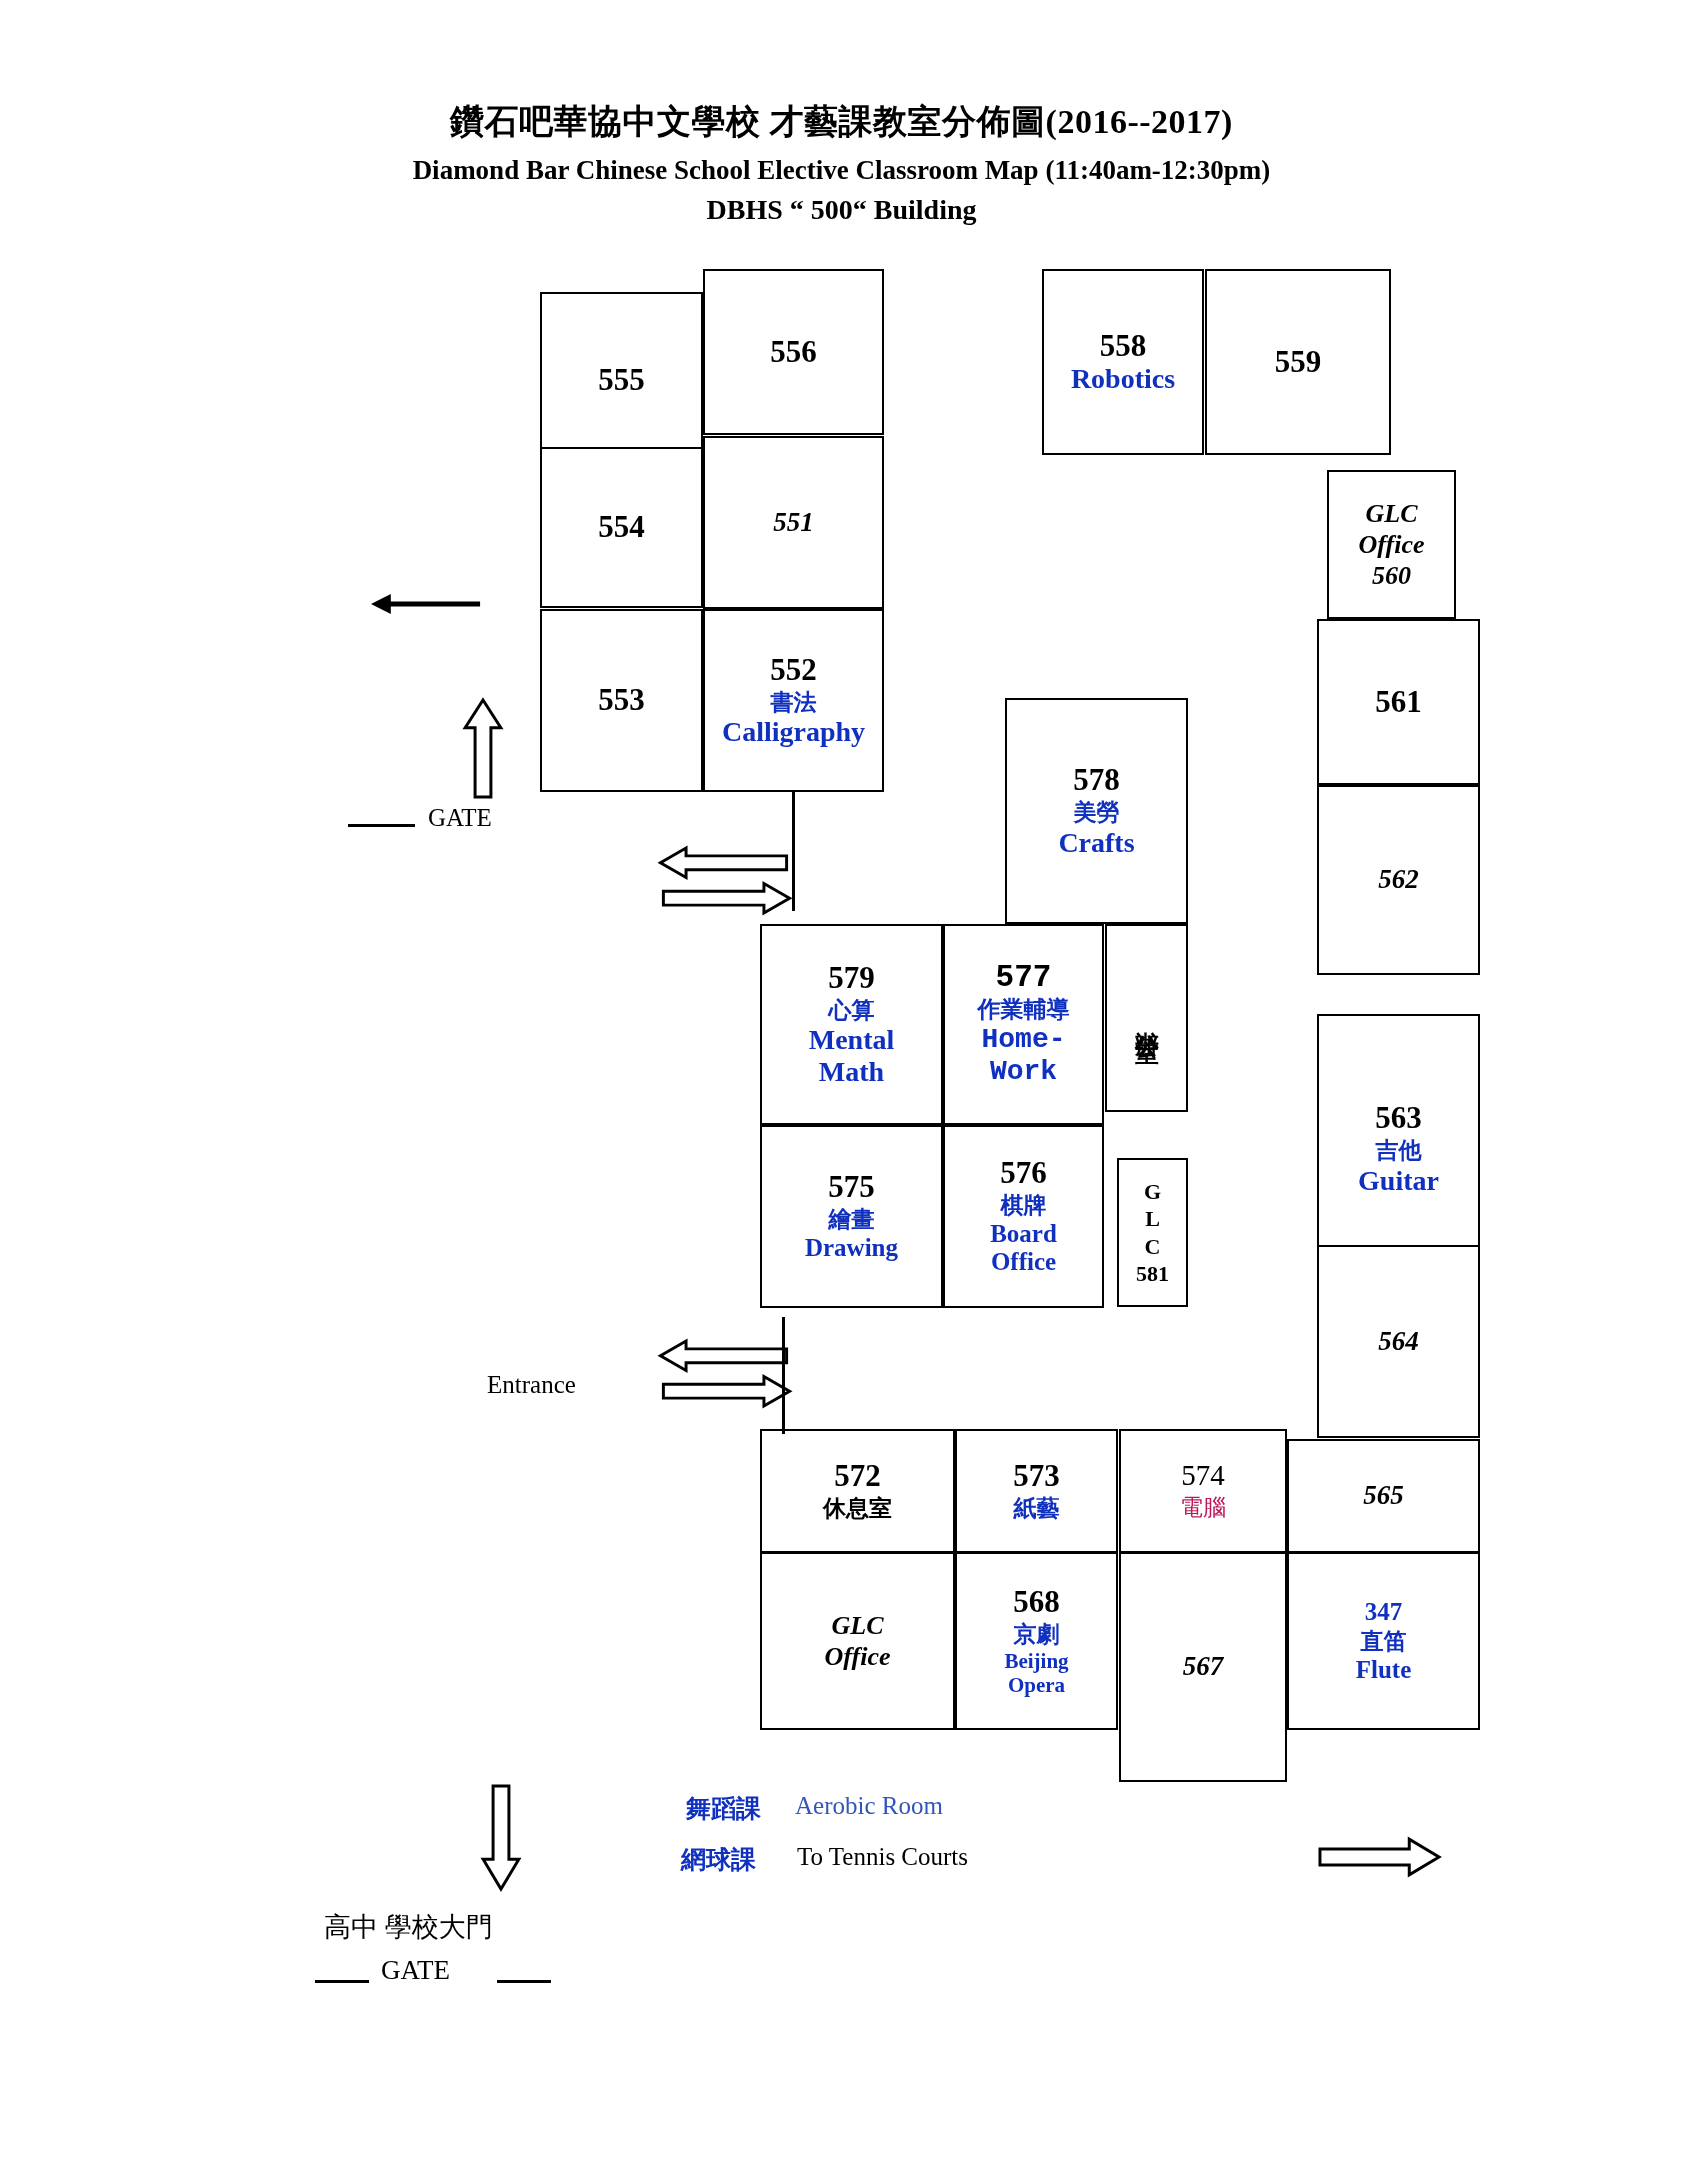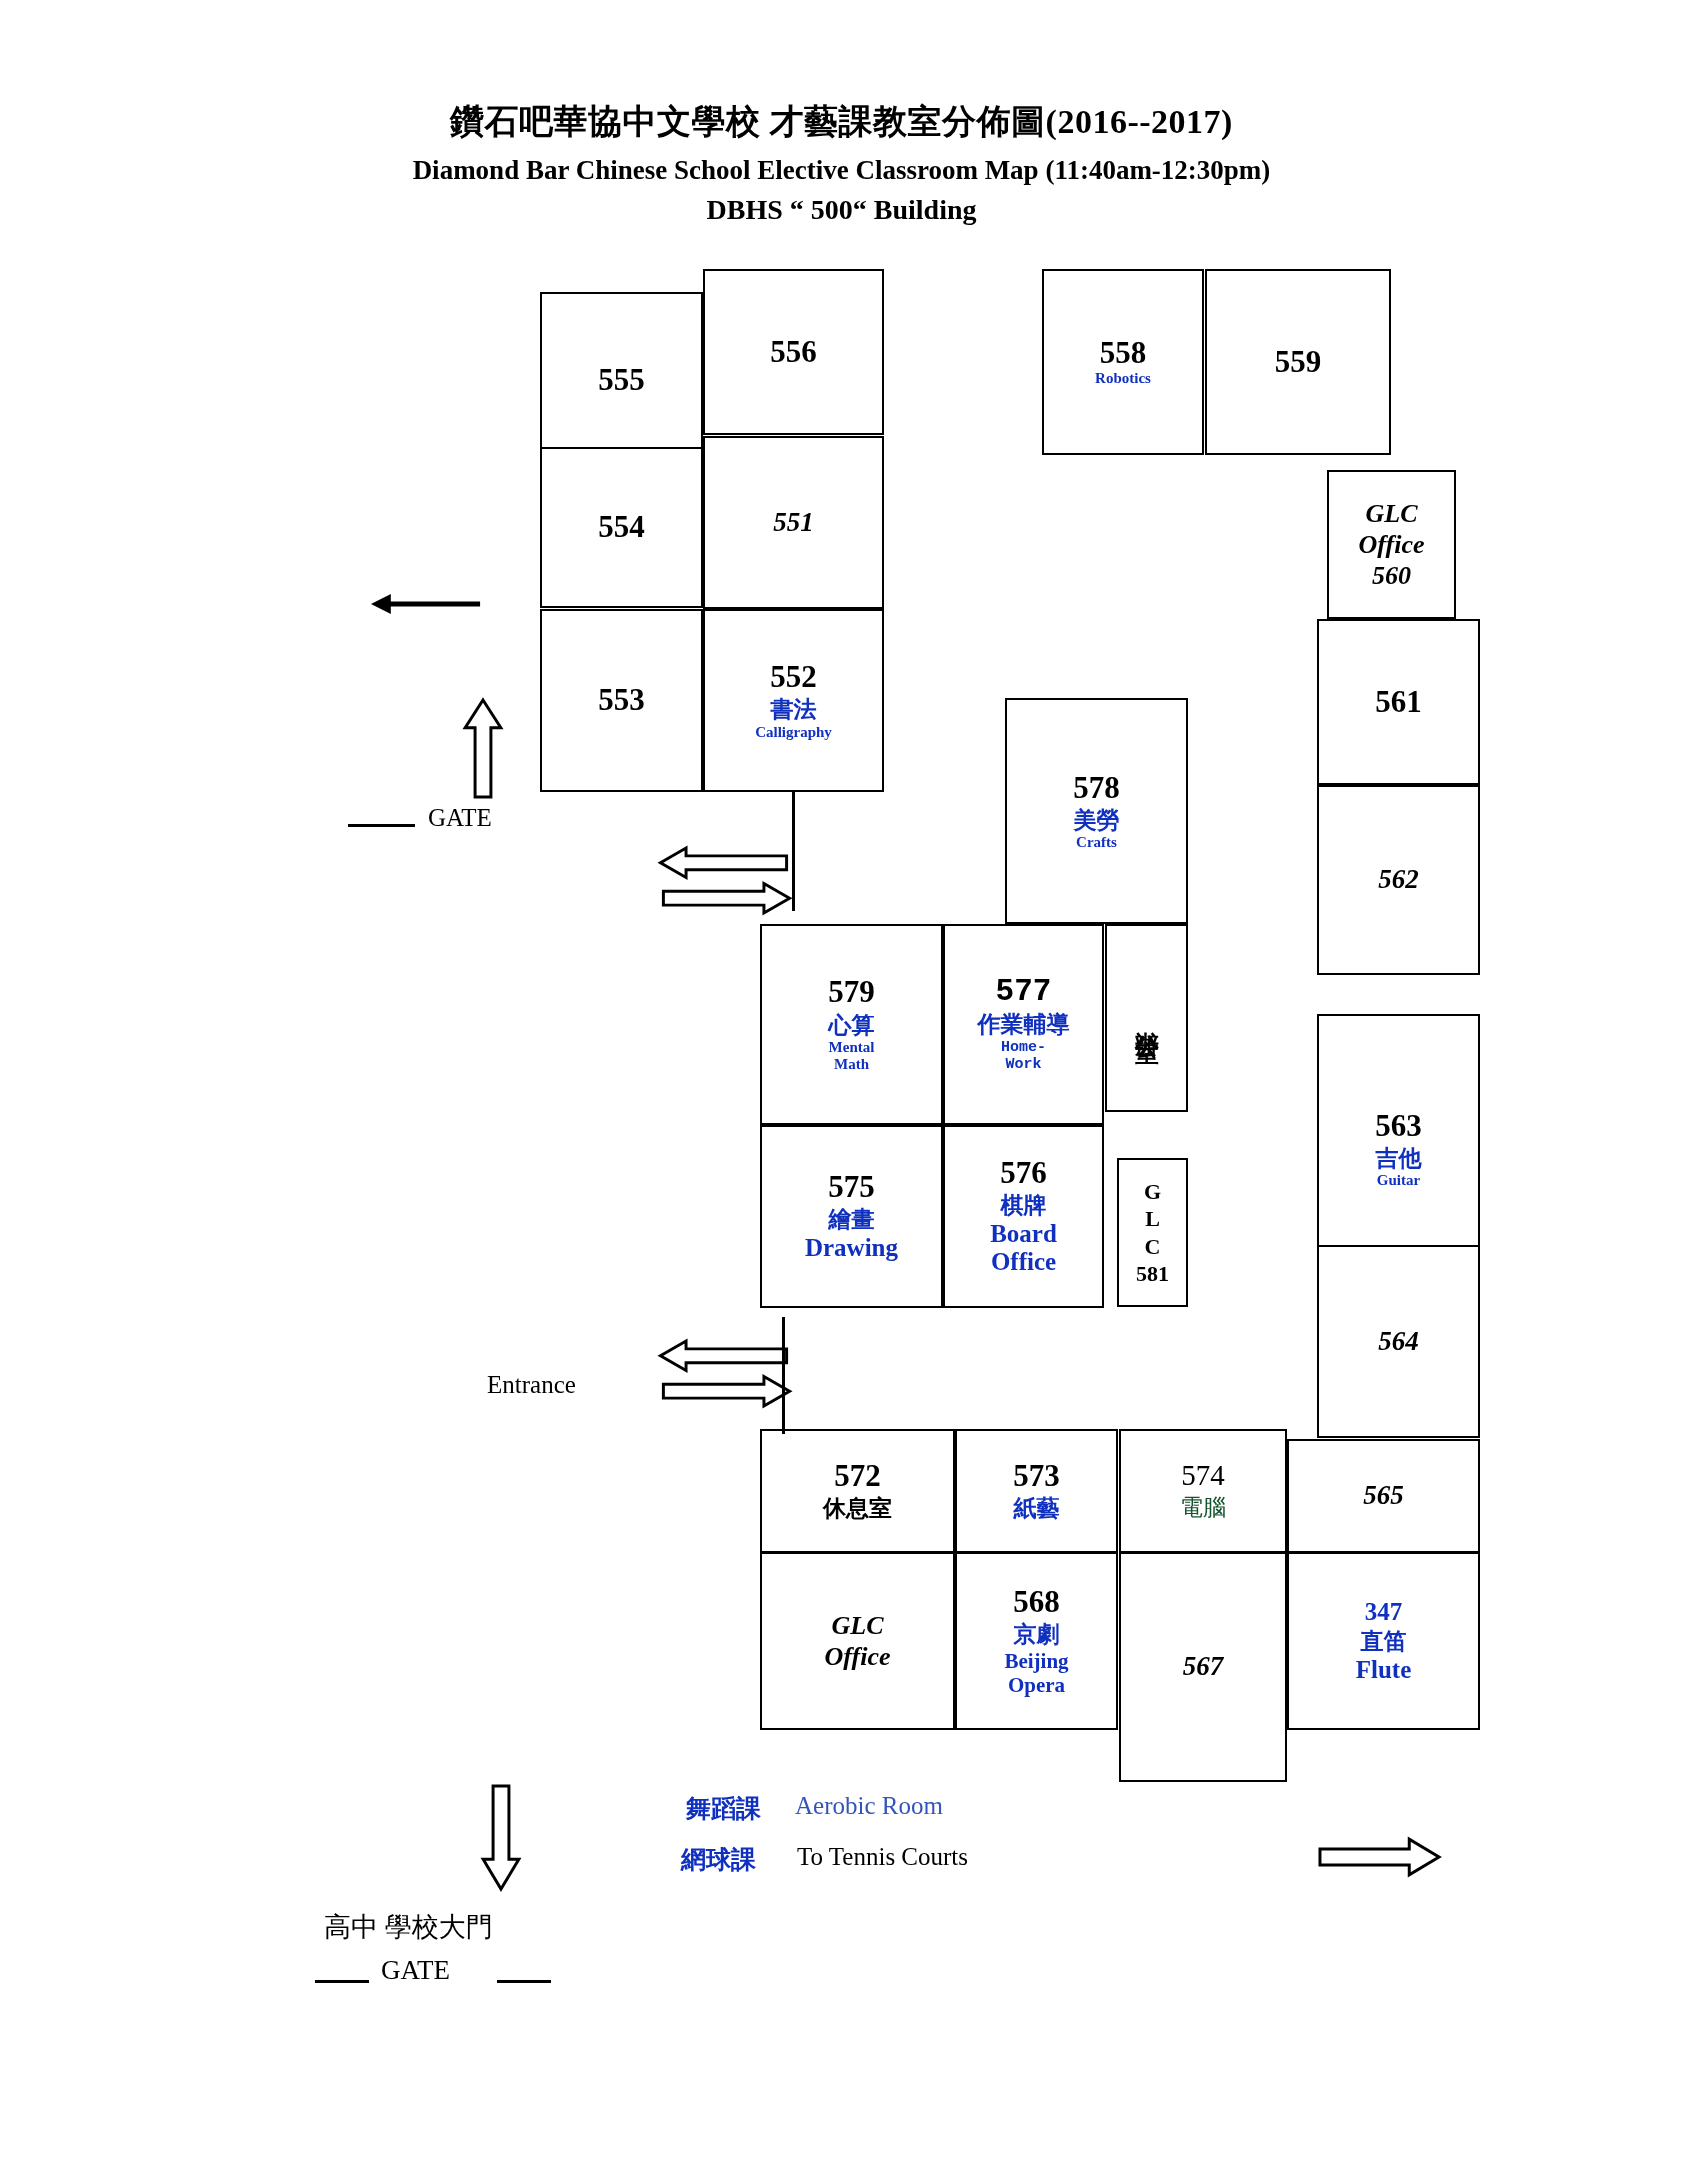--- a/index.html
+++ b/index.html
@@ -77,21 +77,21 @@
     font-size: 23px;
     font-weight: bold;
     color: #1030c0;
     line-height: 1.15;
     margin-top: 3px;
   }
   .rm-cn.black {
     color: #000000;
   }
   .rm-en {
-    font-size: 15px;
+    font-size: 28px;
     font-weight: bold;
     color: #1030c0;
     line-height: 1.15;
   }
   .rm-sub-italic {
     font-size: 26px;
     font-style: italic;
     font-weight: bold;
     line-height: 1.2;
   }
@@ -276,21 +276,21 @@
 
   <div class="room" style="left:955px; top:1552px; width:163px; height:178px;">
     <div class="rm-num">568</div>
     <div class="rm-cn">京劇</div>
     <div class="rm-en" style="font-size:21px;">Beijing</div>
     <div class="rm-en" style="font-size:21px;">Opera</div>
   </div>
 
   <div class="room" style="left:1119px; top:1429px; width:168px; height:124px;">
     <div class="rm-num plain">574</div>
-    <div class="rm-cn" style="color:#14532d;font-weight:normal;">電腦</div>
+    <div class="rm-cn" style="color:#be185d;font-weight:normal;">電腦</div>
   </div>
 
   <div class="room" style="left:1119px; top:1552px; width:168px; height:230px;">
     <div class="rm-num italic">567</div>
   </div>
 
   <svg class="arrow" style="left:371px; top:589px;" width="119" height="30" viewBox="0 0 120 30">
     <line x1="15" y1="15" x2="110" y2="15" stroke="#000" stroke-width="5"></line>
     <polygon points="0,15 20,5 20,25" fill="#000"></polygon>
   </svg>

